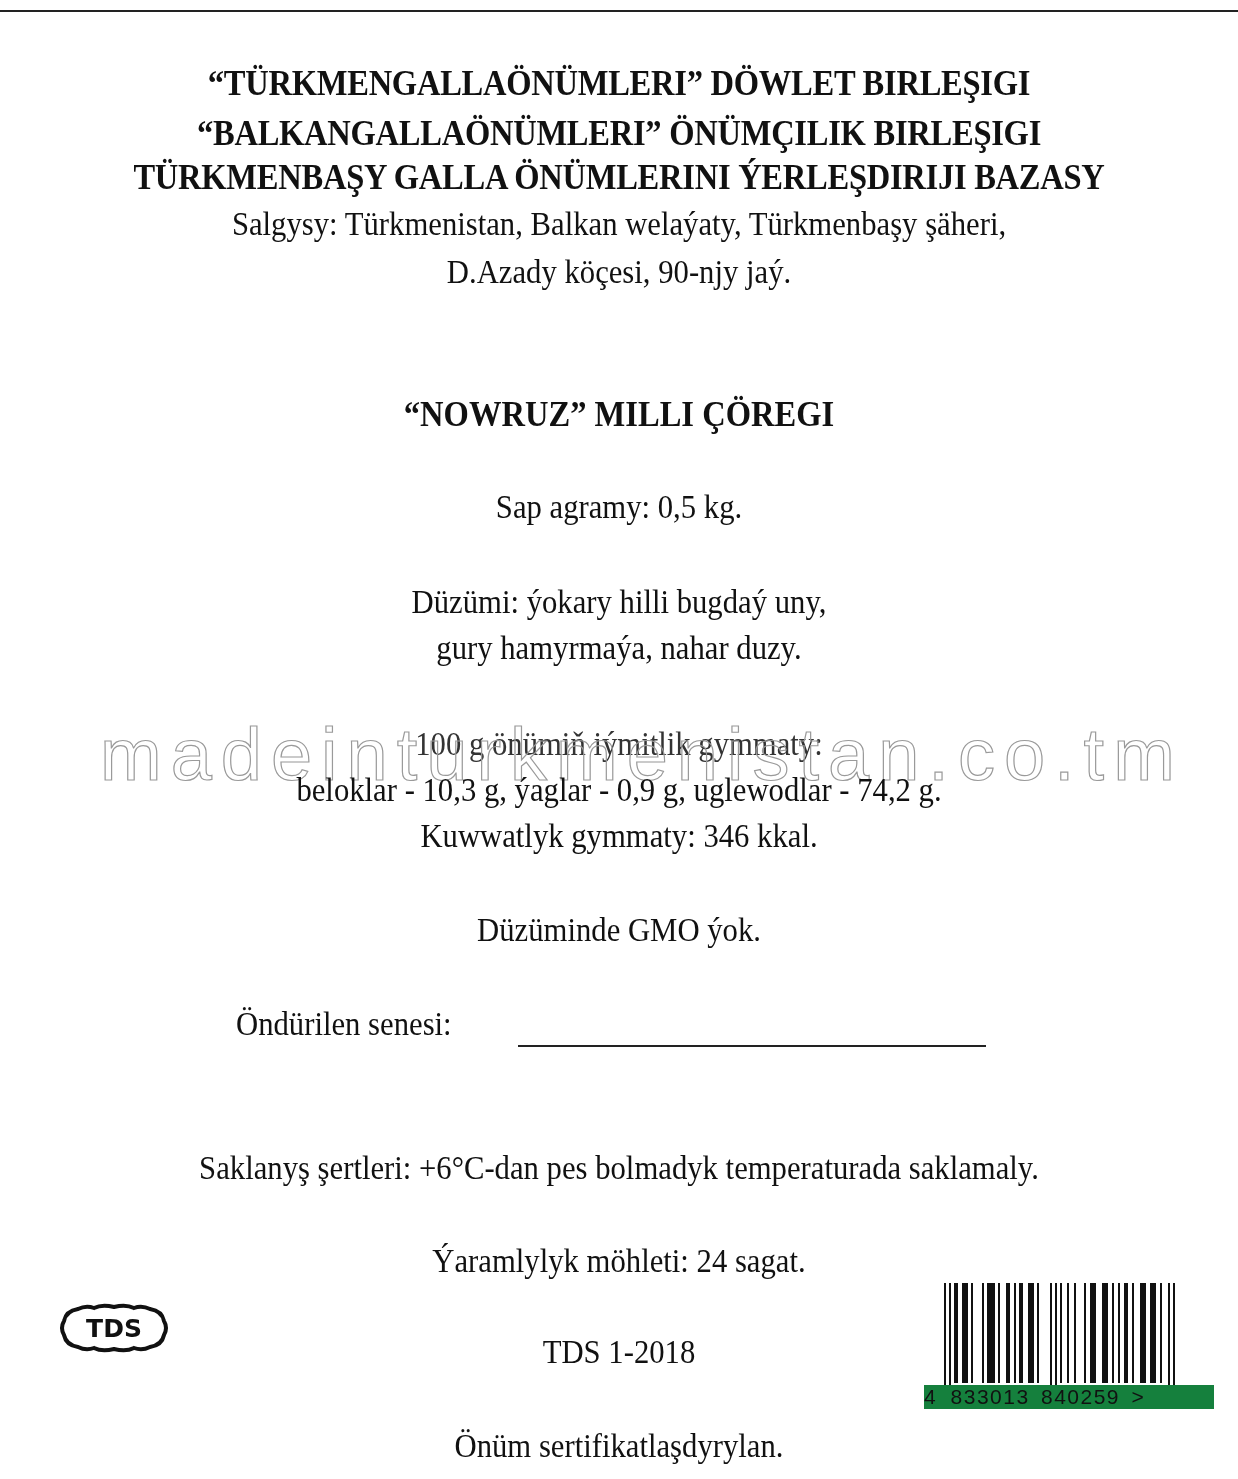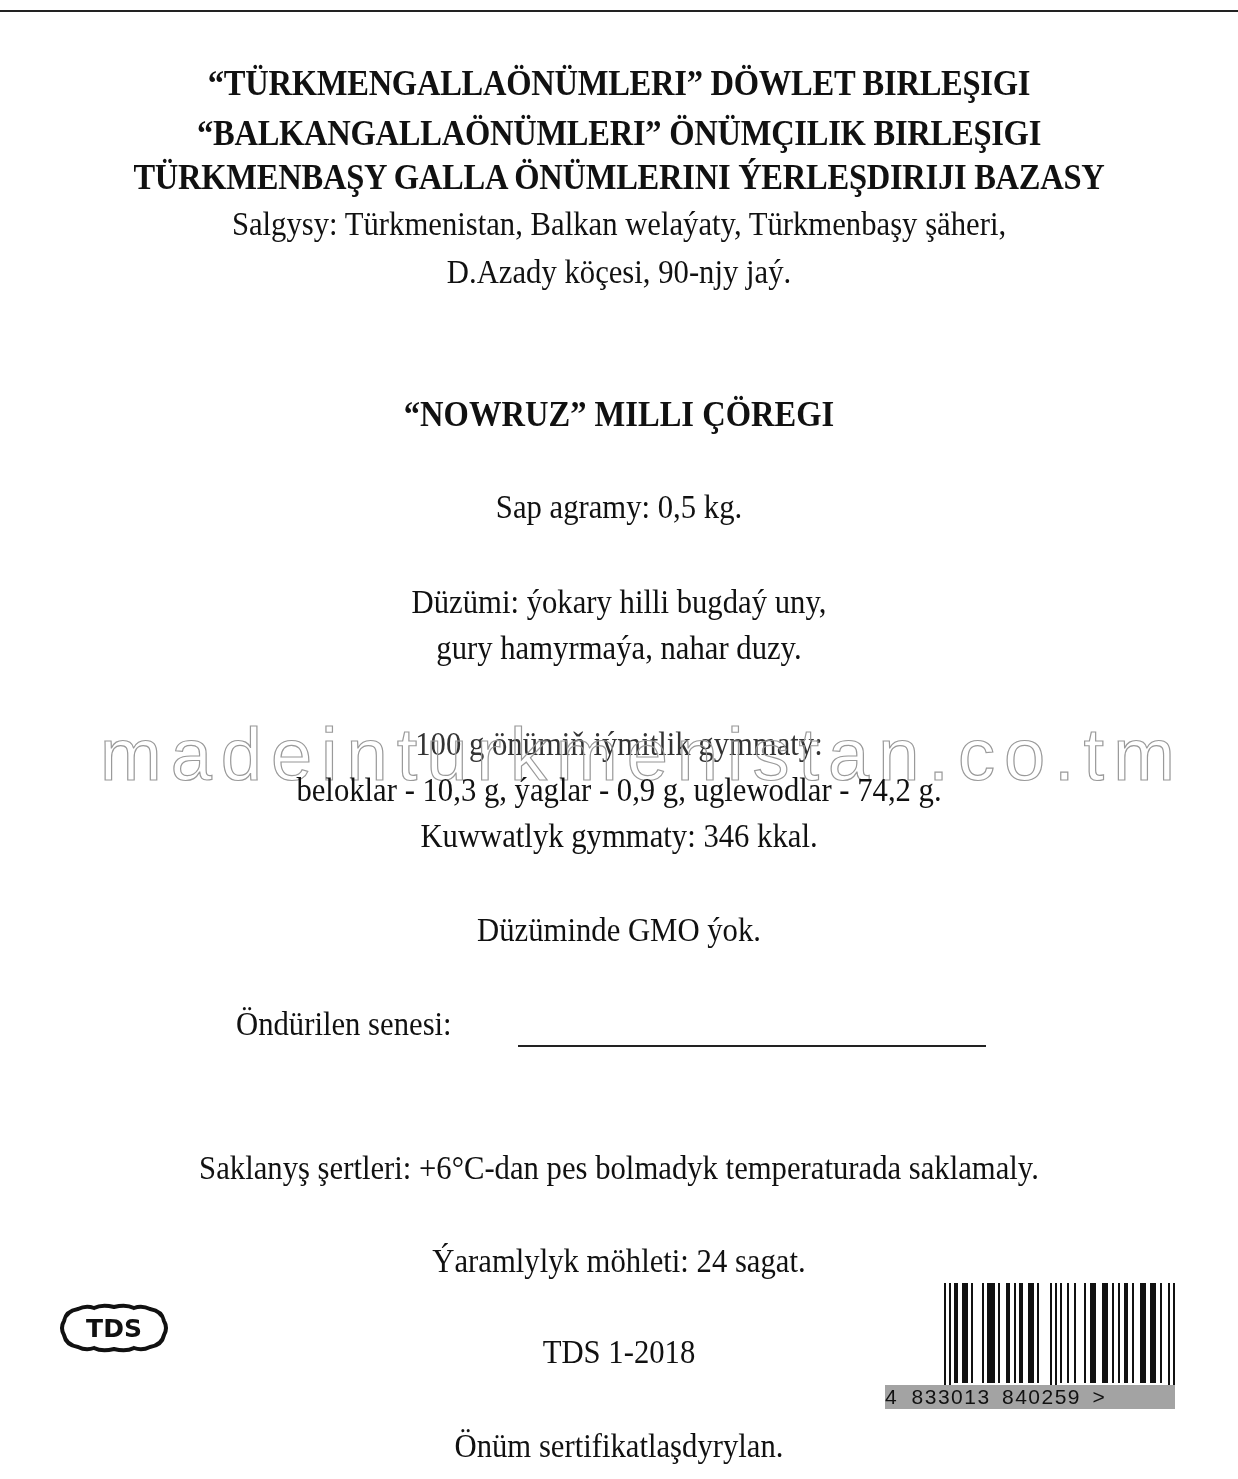--- a/index.html
+++ b/index.html
@@ -14,23 +14,23 @@
   .title { font-weight: bold; font-size: 35px; transform: scaleX(0.93); transform-origin: center; }
   .watermark {
     position: absolute; left: 100px; top: 712px; width: 1040px; text-align: center;
     font-family: "Liberation Sans", "DejaVu Sans", sans-serif; font-size: 74px; letter-spacing: 9px;
     color: transparent; -webkit-text-stroke: 1.2px #9a9a9a; white-space: nowrap;
   }
   .date-line { position: absolute; left: 518px; top: 1045px; width: 468px; height: 2px; background: #222; }
   .tds-logo { position: absolute; left: 58px; top: 1303px; width: 112px; height: 50px; }
   .barcode { position: absolute; left: 940px; top: 1283px; width: 260px; height: 130px; }
   .barcode-digits {
-    position: absolute; top: 1385px; left: 885px; width: 290px;
+    position: absolute; top: 1385px; left: 924px; width: 290px;
     font-family: "Liberation Sans", "DejaVu Sans", sans-serif; font-size: 21px; letter-spacing: 1.5px;
-    background: #a3a3a3;
+    background: #15803d;
   }
 </style>
 </head>
 <body>
 
 <div class="top-rule"></div>
 
 <div class="line hdr" style="top:64px;">“TÜRKMENGALLAÖNÜMLERI” DÖWLET BIRLEŞIGI</div>
 <div class="line hdr" style="top:114px;">“BALKANGALLAÖNÜMLERI” ÖNÜMÇILIK BIRLEŞIGI</div>
 <div class="line hdr" style="top:158px;">TÜRKMENBAŞY GALLA ÖNÜMLERINI ÝERLEŞDIRIJI BAZASY</div>

